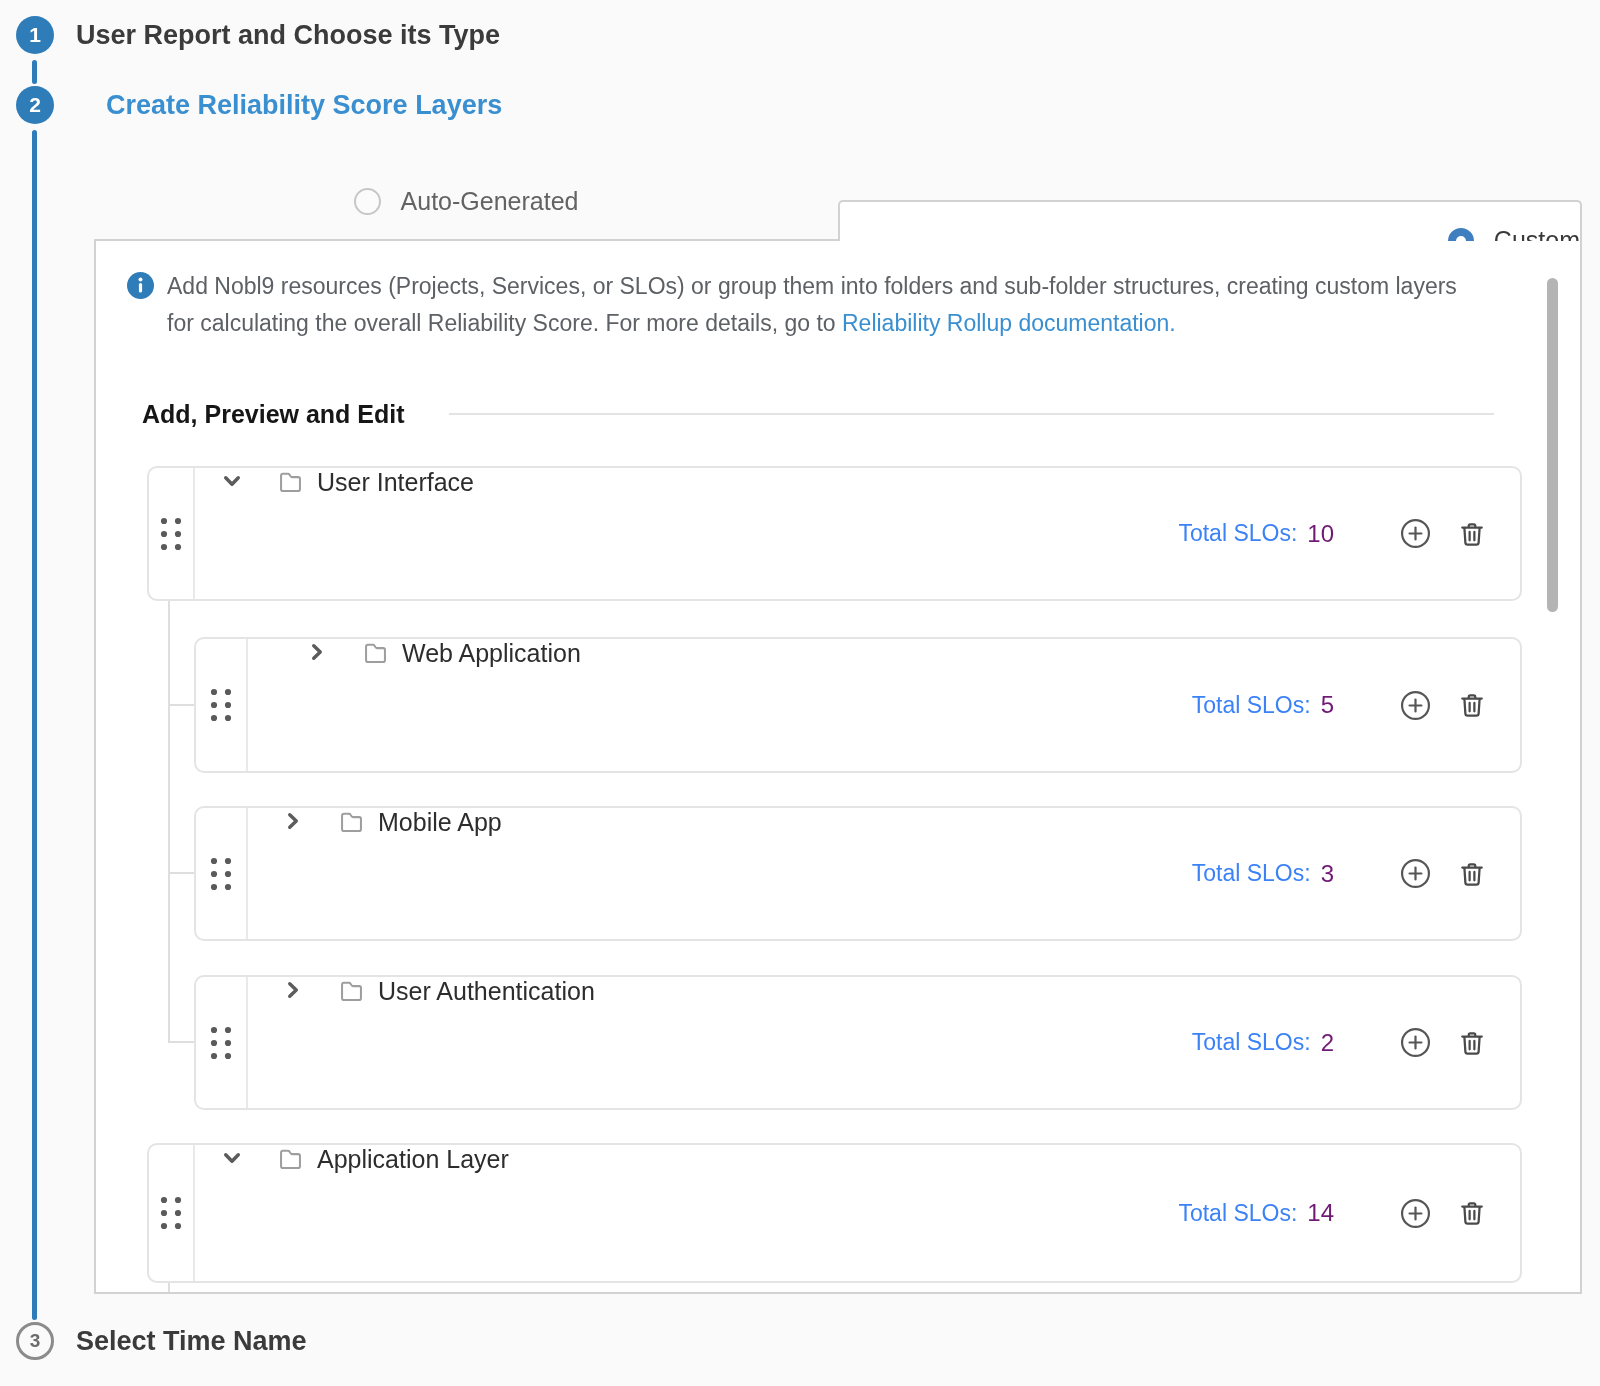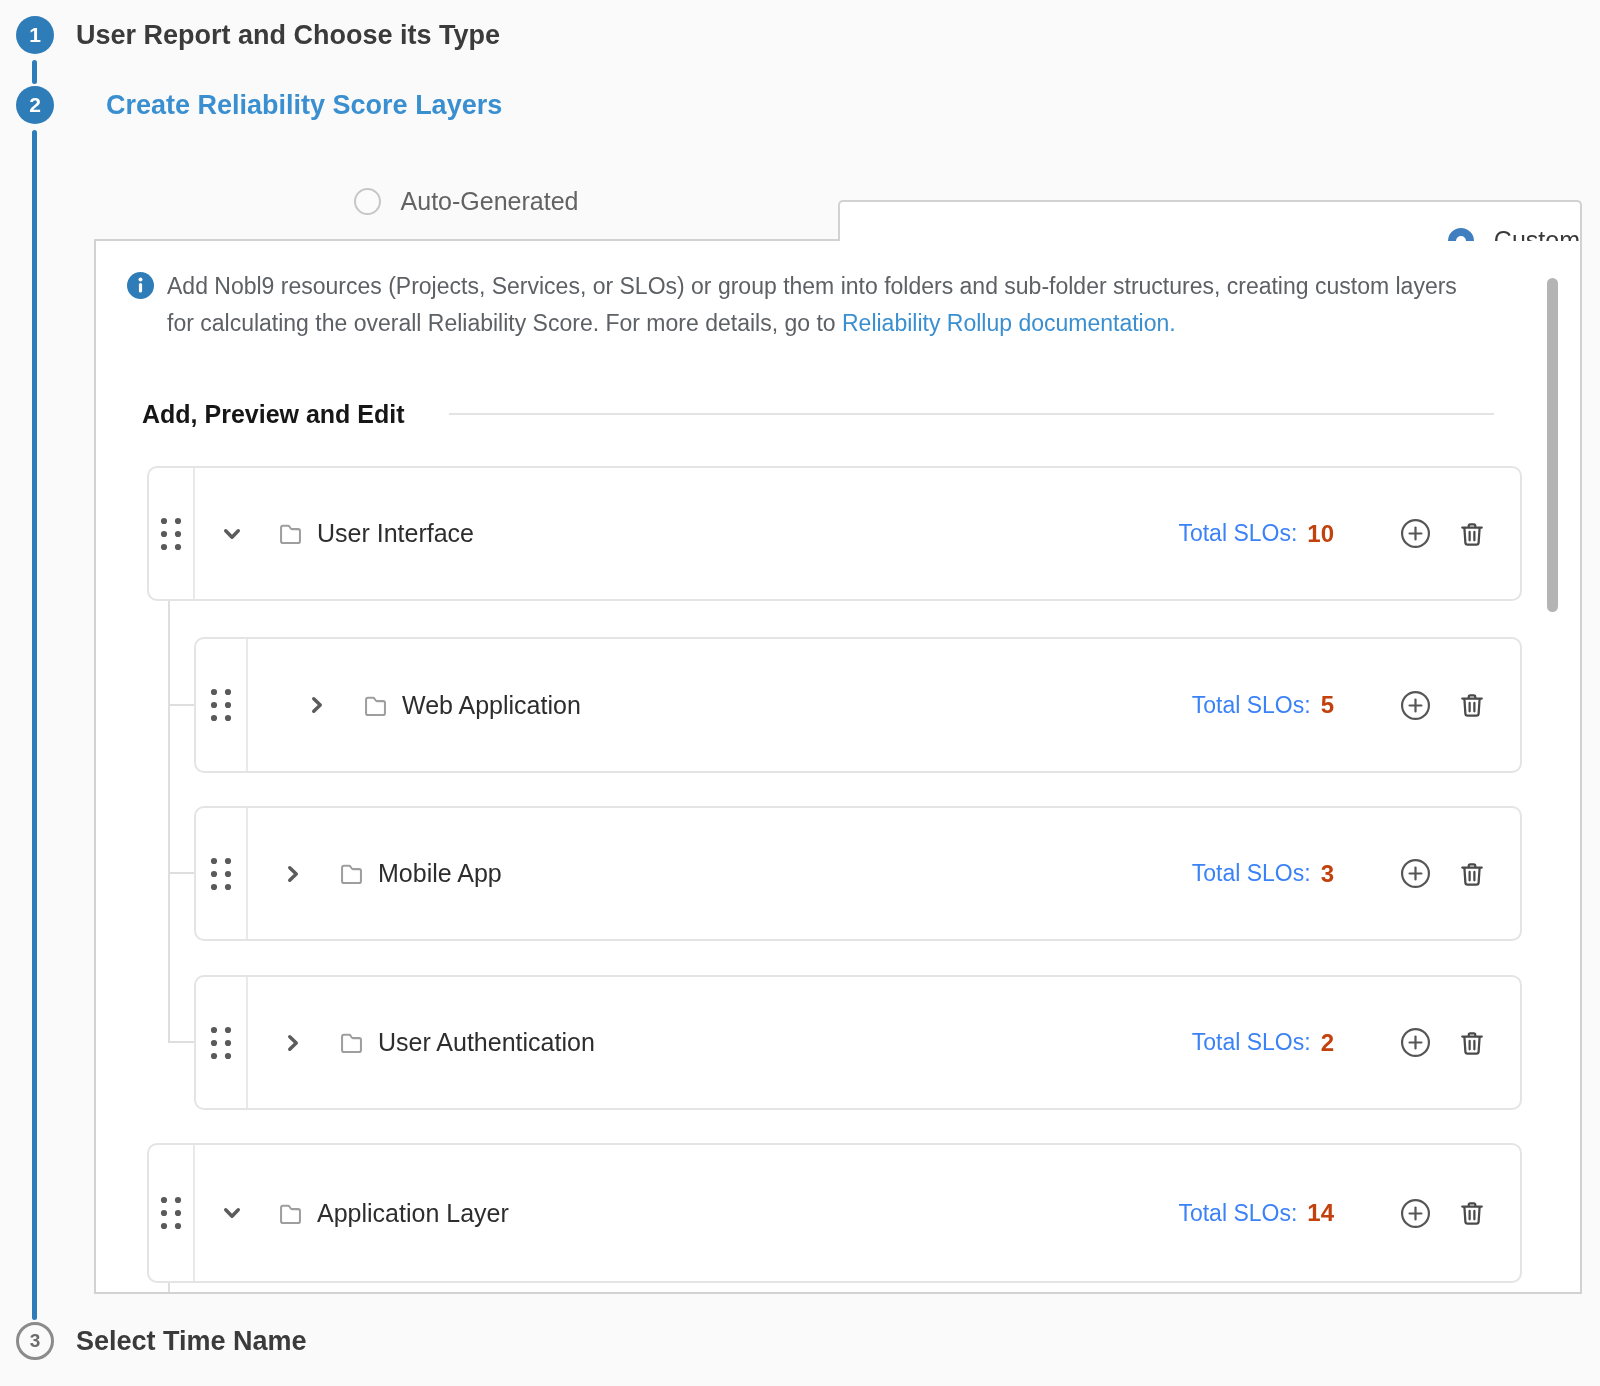--- a/index.html
+++ b/index.html
@@ -59,28 +59,28 @@
   .rowcard{
     position:absolute;background:#fff;border:2px solid #e4e4e4;border-radius:10px;
     display:flex;align-items:stretch;overflow:hidden;box-sizing:border-box;
   }
   .dragcell{
     flex:0 0 auto;border-right:2px solid #e9e9e9;
     display:flex;align-items:center;justify-content:center;cursor:grab;
   }
   .dragcell.lvl0{width:44px;}
   .dragcell.lvl1{width:50px;}
-  .rowmain{flex:1;display:flex;align-items:center;padding-left:24px;padding-right:33px;}
+  .rowmain{flex:1;display:flex;padding-left:24px;padding-right:33px;}
   .rowmain.lvl1{padding-left:32px;}
   .chev{flex:0 0 auto;margin-right:32px;cursor:pointer;display:flex;}
   .foldico{flex:0 0 auto;margin-right:13px;display:flex;}
   .rowlabel{font-size:25px;color:#2d2d2d;white-space:nowrap;}
   .rowright{margin-left:auto;display:flex;align-items:center;}
   .total-label{font-size:23px;color:#3b82f6;white-space:nowrap;}
-  .total-count{font-size:24px;font-weight:bold;color:#c2410c;margin-left:10px;}
+  .total-count{font-size:24px;font-weight:normal;color:#701a75;margin-left:10px;}
   .plusbtn{margin-left:66px;cursor:pointer;display:flex;}
   .trashbtn{margin-left:26px;cursor:pointer;display:flex;}
   
   .conn{position:absolute;background:#dedede;}
   
   .scroll-thumb{position:absolute;left:1547px;top:278px;width:11px;height:334px;background:#b4b4b4;border-radius:6px;}
 </style>
 </head>
 <body>
 

